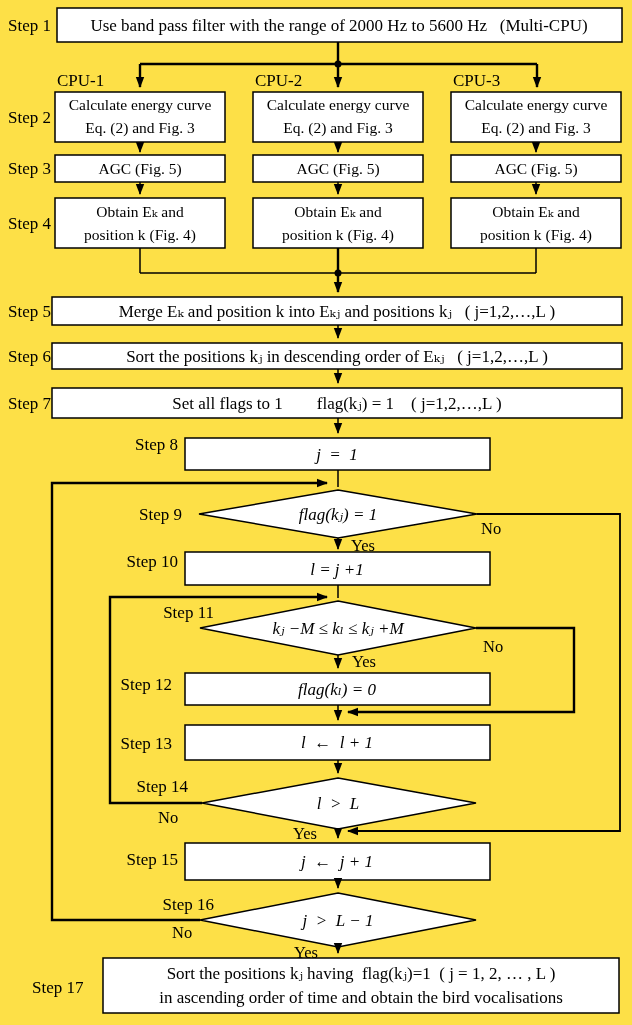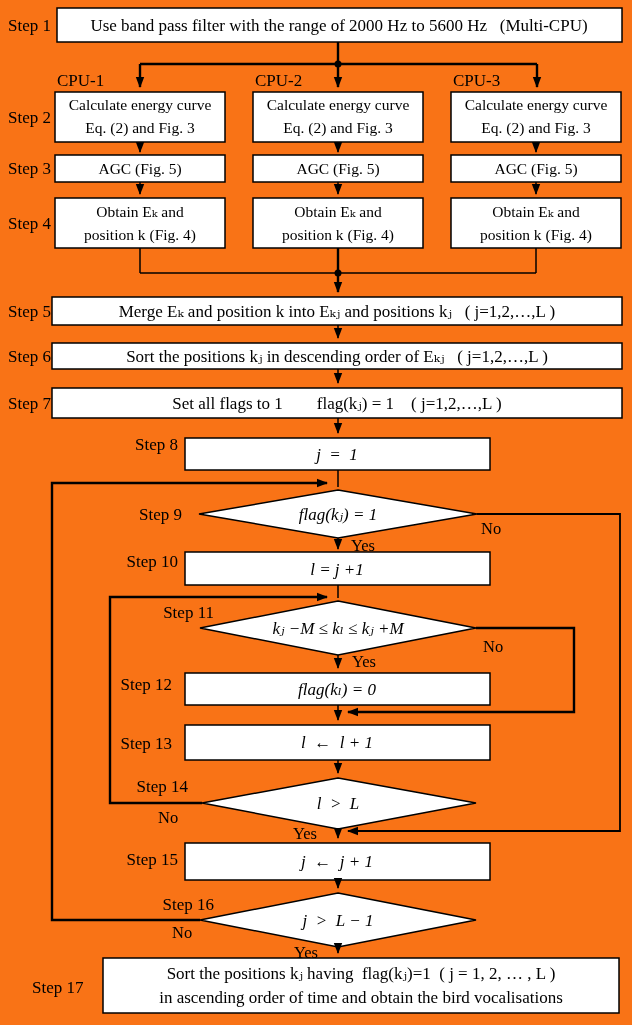--- a/index.html
+++ b/index.html
@@ -1,16 +1,16 @@
 <!DOCTYPE html>
 <html><head>
 <meta charset="utf-8">
 <style>
   html,body{margin:0;padding:0;background:#ffffff;}
-  .page{width:632px;height:1025px;background:#f97316;position:relative;}
+  .page{width:632px;height:1025px;background:#fde047;position:relative;}
   svg{display:block;}
   svg text{
     font-family:"Liberation Serif","DejaVu Serif",serif;
     fill:#000;
     white-space:pre;
   }
   .t17{font-size:17px;}
   .t15{font-size:15.5px;}
   .lbl{font-size:17px;}
   .math{font-size:17px;font-style:italic;}

